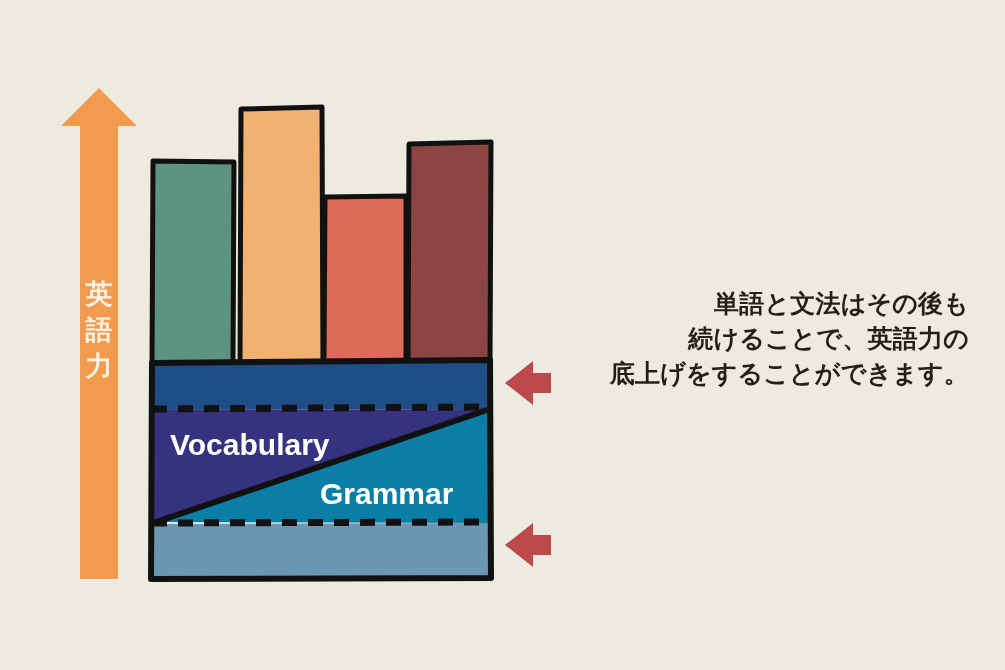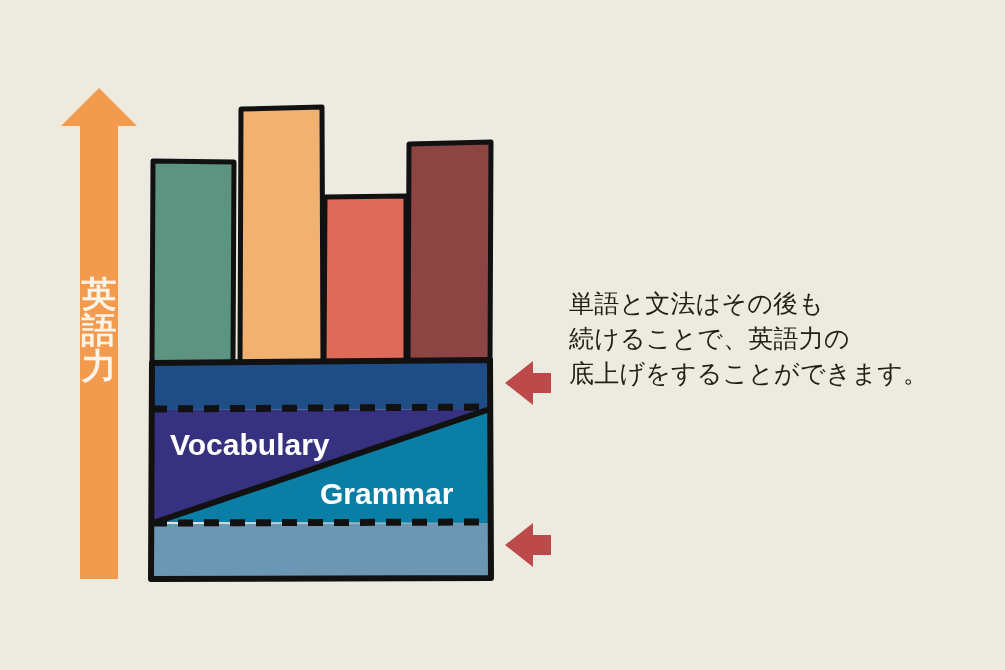--- a/index.html
+++ b/index.html
@@ -32,38 +32,39 @@
     fill: #FFFFFF;
   }
   #axis-label {
     position: absolute;
     left: 78px;
     top: 276px;
     width: 42px;
     color: #FBF3E6;
     font-family: "Liberation Sans", "DejaVu Sans", sans-serif;
     font-weight: bold;
-    font-size: 35px;
+    font-size: 27px;
     line-height: 36px;
     text-align: center;
     letter-spacing: 0px;
     user-select: none;
   }
   #annotation {
     position: absolute;
     left: 569px;
     top: 286px;
     width: 400px;
     color: #231F16;
     font-family: "Liberation Sans", "DejaVu Sans", sans-serif;
-    font-weight: normal;
+    font-weight: bold;
     font-size: 25px;
     line-height: 35px;
     letter-spacing: 0.2px;
     white-space: pre-line;
+    text-align: right;
   }
 </style>
 </head>
 <body>
 
 <div id="stage">
 
   <svg id="diagram-svg" viewBox="0 0 1005 670">
 
     <g>

